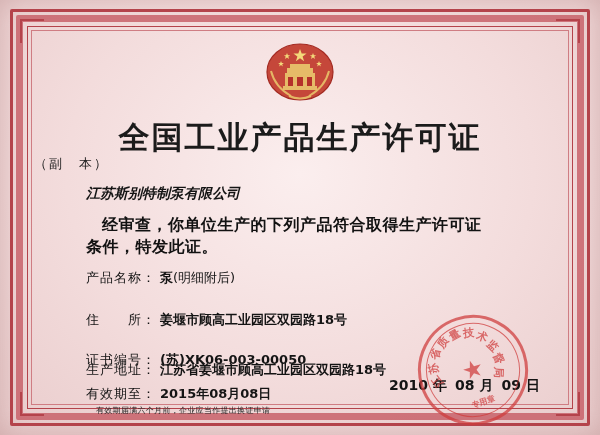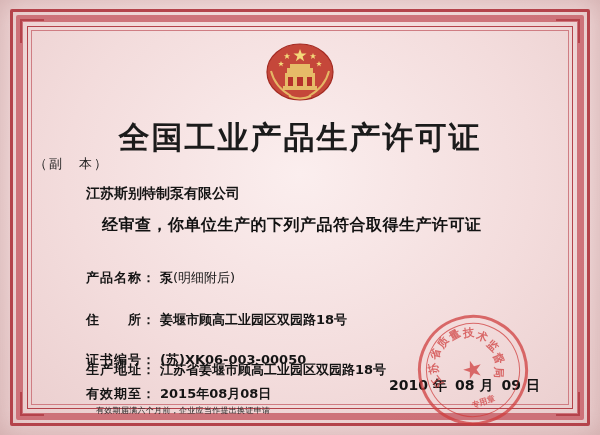--- a/index.html
+++ b/index.html
@@ -108,20 +108,21 @@
     letter-spacing: 2px;
   }
 
   .org {
     position: absolute;
     top: 152px;
     left: 52px;
     font-size: 14px;
     font-weight: bold;
     color: #141414;
+    font-style: italic;
   }
 
   .body-line1 {
     position: absolute;
     top: 176px;
     left: 68px;
     font-size: 16px;
     font-weight: bold;
     color: #121212;
     letter-spacing: 0.5px;
@@ -138,21 +139,21 @@
   }
 
   .field {
     position: absolute;
     left: 52px;
     font-size: 13px;
     color: #141414;
     white-space: nowrap;
   }
   .field .label {
-    font-weight: bold;
+    font-weight: normal;
     letter-spacing: 1px;
   }
   .field .value {
     font-weight: bold;
     margin-left: 4px;
   }
   .field .note {
     font-weight: normal;
     font-size: 13px;
   }
@@ -278,20 +279,21 @@
       <path d="M68 30 Q64 46 48 55" stroke="#e8c26a" stroke-width="2" fill="none" opacity="0.9"></path>
       <path d="M28 55 Q39 60 50 55" stroke="#e8c26a" stroke-width="2" fill="none" opacity="0.9"></path>
     </svg>
 
     <div class="title">全国工业产品生产许可证</div>
     <div class="subtitle">（副　本）</div>
 
     <div class="org">江苏斯别特制泵有限公司</div>
 
     <div class="body-line1">经审查，你单位生产的下列产品符合取得生产许可证</div>
+    <div class="body-line2">条件，特发此证。</div>
 
     <div class="field f-product">
       <span class="label">产品名称：</span><span class="value">泵</span><span class="note">(明细附后)</span>
     </div>
 
     <div class="field f-address">
       <span class="label">住　　所：</span><span class="value">姜堰市顾高工业园区双园路18号</span>
     </div>
 
     <div class="field f-factory">

